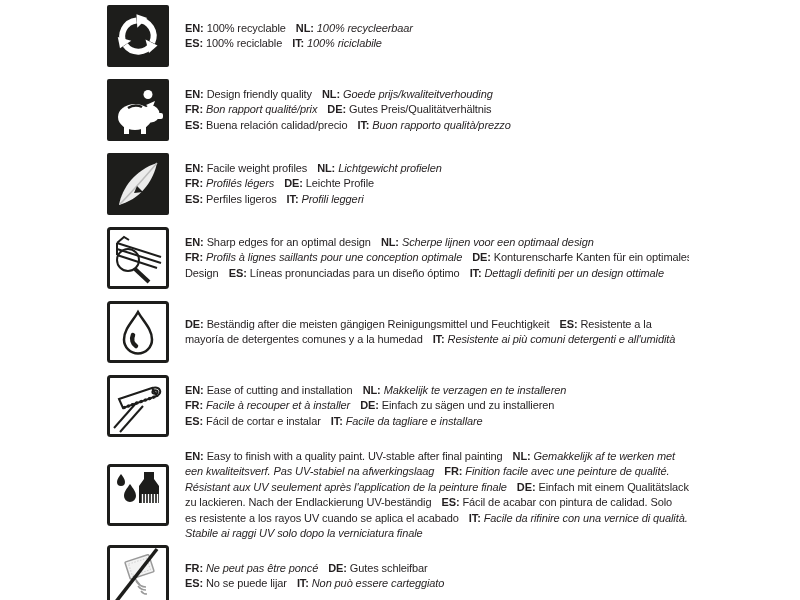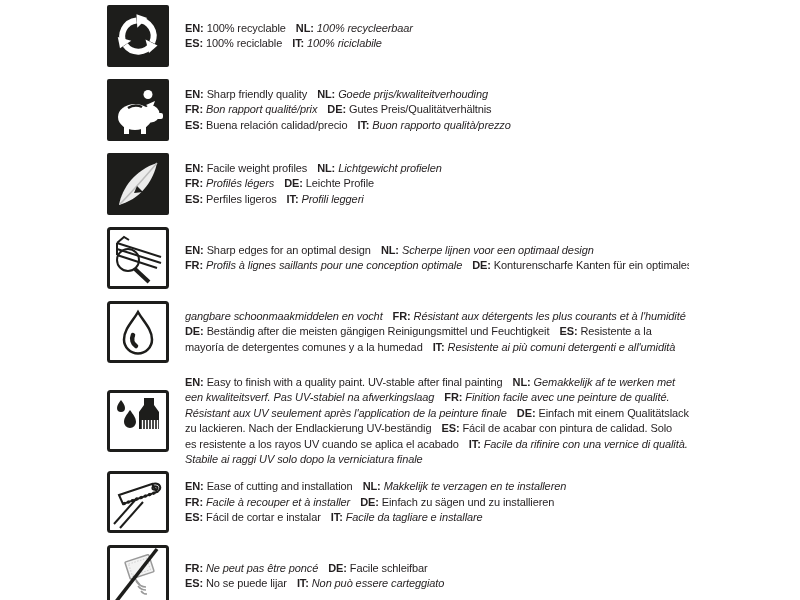--- a/index.html
+++ b/index.html
@@ -63,21 +63,21 @@
       <rect x="49" y="34" width="7" height="6" rx="2"></rect>
       <polygon points="39,26 48,22 45,30"></polygon>
       <rect x="17" y="47" width="5" height="8"></rect>
       <rect x="34" y="47" width="5" height="8"></rect>
       <circle cx="41" cy="15.5" r="4.5"></circle>
     </g>
     <path d="M21,29 Q28,24.5 35,28" stroke="#1d1d1b" stroke-width="2.5" fill="none"></path>
   </svg>
 </div>
         <div class="text-block">
-          <div class="line"><span class="seg"><span class="lang-label">EN:</span> <span class="seg-text">Sharp friendly quality</span></span><span class="seg it"><span class="lang-label">NL:</span> <span class="seg-text">Goede prijs/kwaliteitverhouding</span></span></div>
+          <div class="line"><span class="seg"><span class="lang-label">EN:</span> <span class="seg-text">Design friendly quality</span></span><span class="seg it"><span class="lang-label">NL:</span> <span class="seg-text">Goede prijs/kwaliteitverhouding</span></span></div>
           <div class="line"><span class="seg it"><span class="lang-label">FR:</span> <span class="seg-text">Bon rapport qualité/prix</span></span><span class="seg"><span class="lang-label">DE:</span> <span class="seg-text">Gutes Preis/Qualitätverhältnis</span></span></div>
           <div class="line"><span class="seg"><span class="lang-label">ES:</span> <span class="seg-text">Buena relación calidad/precio</span></span><span class="seg it"><span class="lang-label">IT:</span> <span class="seg-text">Buon rapporto qualità/prezzo</span></span></div>
         </div>
       </div>
       <div class="row">
         <div class="icon-wrap">
   <svg viewBox="0 0 62 62">
     <rect x="0" y="0" width="62" height="62" rx="2" fill="#1d1d1b"></rect>
     <path d="M12,52 C15,35 28,17 50,10 C47,25 36,44 15,51 Z" fill="#ececec"></path>
     <path d="M13,51 C24,40 38,24 50,10" stroke="#bdbdbd" stroke-width="1.5" fill="none"></path>
@@ -101,34 +101,54 @@
       <path d="M10,16 L10,28"></path>
       <path d="M10,16 L17,10 L22,13"></path>
       <circle cx="21" cy="33" r="11"></circle>
     </g>
     <path d="M28,42 L42,55" stroke="#1d1d1b" stroke-width="4" fill="none"></path>
   </svg>
 </div>
         <div class="text-block">
           <div class="line"><span class="seg"><span class="lang-label">EN:</span> <span class="seg-text">Sharp edges for an optimal design</span></span><span class="seg it"><span class="lang-label">NL:</span> <span class="seg-text">Scherpe lijnen voor een optimaal design</span></span></div>
           <div class="line"><span class="seg it"><span class="lang-label">FR:</span> <span class="seg-text">Profils à lignes saillants pour une conception optimale</span></span><span class="seg"><span class="lang-label">DE:</span> <span class="seg-text">Konturenscharfe Kanten für ein optimales</span></span></div>
+          <div class="line"><span class="seg"><span class="seg-text">Design</span></span><span class="seg"><span class="lang-label">ES:</span> <span class="seg-text">Líneas pronunciadas para un diseño óptimo</span></span><span class="seg it"><span class="lang-label">IT:</span> <span class="seg-text">Dettagli definiti per un design ottimale</span></span></div>
         </div>
       </div>
       <div class="row">
         <div class="icon-wrap">
   <svg viewBox="0 0 62 62">
     <rect x="1.5" y="1.5" width="59" height="59" rx="2" fill="#fff" stroke="#1d1d1b" stroke-width="3"></rect>
     <path d="M31,11 C36,20 45,28 45,38.5 A14,14 0 1 1 17,38.5 C17,28 26,20 31,11 Z" fill="#fff" stroke="#1d1d1b" stroke-width="2.5"></path>
     <path d="M26,34 A9,9 0 0 0 29,45" stroke="#1d1d1b" stroke-width="4.5" fill="none" stroke-linecap="round"></path>
   </svg>
 </div>
         <div class="text-block">
-          <div class="line"><span class="seg it"><span class="seg-text">gangbare schoonmaakmiddelen en vocht</span></span><span class="seg it"><span class="lang-label">FR:</span> <span class="seg-text">Résistant aux détergents les plus courants et à l'humidité</span></span></div>
           <div class="line"><span class="seg"><span class="lang-label">DE:</span> <span class="seg-text">Beständig after die meisten gängigen Reinigungsmittel und Feuchtigkeit</span></span><span class="seg"><span class="lang-label">ES:</span> <span class="seg-text">Resistente a la</span></span></div>
           <div class="line"><span class="seg"><span class="seg-text">mayoría de detergentes comunes y a la humedad</span></span><span class="seg it"><span class="lang-label">IT:</span> <span class="seg-text">Resistente ai più comuni detergenti e all'umidità</span></span></div>
+        </div>
+      </div>
+      <div class="row">
+        <div class="icon-wrap">
+  <svg viewBox="0 0 62 62">
+    <rect x="1.5" y="1.5" width="59" height="59" rx="2" fill="#fff" stroke="#1d1d1b" stroke-width="3"></rect>
+    <g stroke="#1d1d1b" stroke-width="2" fill="none">
+      <path d="M7,53 L30,27"></path>
+      <path d="M13,57 L36,31"></path>
+      <polygon points="12,24 45,13 50,21 16,33"></polygon>
+      <path d="M45,13 C53,11 56,17 50,21"></path>
+      <ellipse cx="48" cy="17" rx="2.6" ry="1.8"></ellipse>
+    </g>
+    <path d="M16,33 L50,21" stroke="#1d1d1b" stroke-width="3" stroke-dasharray="2.5,2" fill="none"></path>
+  </svg>
+</div>
+        <div class="text-block">
+          <div class="line"><span class="seg"><span class="lang-label">EN:</span> <span class="seg-text">Ease of cutting and installation</span></span><span class="seg it"><span class="lang-label">NL:</span> <span class="seg-text">Makkelijk te verzagen en te installeren</span></span></div>
+          <div class="line"><span class="seg it"><span class="lang-label">FR:</span> <span class="seg-text">Facile à recouper et à installer</span></span><span class="seg"><span class="lang-label">DE:</span> <span class="seg-text">Einfach zu sägen und zu installieren</span></span></div>
+          <div class="line"><span class="seg"><span class="lang-label">ES:</span> <span class="seg-text">Fácil de cortar e instalar</span></span><span class="seg it"><span class="lang-label">IT:</span> <span class="seg-text">Facile da tagliare e installare</span></span></div>
         </div>
       </div>
       <div class="row tight">
         <div class="icon-wrap">
   <svg viewBox="0 0 62 62">
     <rect x="1.5" y="1.5" width="59" height="59" rx="2" fill="#fff" stroke="#1d1d1b" stroke-width="3"></rect>
     <g fill="#1d1d1b">
       <path transform="translate(14,16)" d="M0,-6 C2,-3 4,-1 4,2 A4,4 0 1 1 -4,2 C-4,-1 -2,-3 0,-6 Z"></path>
       <path transform="translate(23,29) scale(1.5)" d="M0,-6 C2,-3 4,-1 4,2 A4,4 0 1 1 -4,2 C-4,-1 -2,-3 0,-6 Z"></path>
       <path d="M37,8 h10 v7 l5,7 h-20 l5,-7 z"></path>
@@ -150,52 +170,32 @@
           <div class="line"><span class="seg it"><span class="seg-text">Résistant aux UV seulement après l'application de la peinture finale</span></span><span class="seg"><span class="lang-label">DE:</span> <span class="seg-text">Einfach mit einem Qualitätslack</span></span></div>
           <div class="line"><span class="seg"><span class="seg-text">zu lackieren. Nach der Endlackierung UV-beständig</span></span><span class="seg"><span class="lang-label">ES:</span> <span class="seg-text">Fácil de acabar con pintura de calidad. Solo</span></span></div>
           <div class="line"><span class="seg"><span class="seg-text">es resistente a los rayos UV cuando se aplica el acabado</span></span><span class="seg it"><span class="lang-label">IT:</span> <span class="seg-text">Facile da rifinire con una vernice di qualità.</span></span></div>
           <div class="line"><span class="seg it"><span class="seg-text">Stabile ai raggi UV solo dopo la verniciatura finale</span></span></div>
         </div>
       </div>
       <div class="row">
         <div class="icon-wrap">
   <svg viewBox="0 0 62 62">
     <rect x="1.5" y="1.5" width="59" height="59" rx="2" fill="#fff" stroke="#1d1d1b" stroke-width="3"></rect>
-    <g stroke="#1d1d1b" stroke-width="2" fill="none">
-      <path d="M7,53 L30,27"></path>
-      <path d="M13,57 L36,31"></path>
-      <polygon points="12,24 45,13 50,21 16,33"></polygon>
-      <path d="M45,13 C53,11 56,17 50,21"></path>
-      <ellipse cx="48" cy="17" rx="2.6" ry="1.8"></ellipse>
-    </g>
-    <path d="M16,33 L50,21" stroke="#1d1d1b" stroke-width="3" stroke-dasharray="2.5,2" fill="none"></path>
-  </svg>
-</div>
-        <div class="text-block">
-          <div class="line"><span class="seg"><span class="lang-label">EN:</span> <span class="seg-text">Ease of cutting and installation</span></span><span class="seg it"><span class="lang-label">NL:</span> <span class="seg-text">Makkelijk te verzagen en te installeren</span></span></div>
-          <div class="line"><span class="seg it"><span class="lang-label">FR:</span> <span class="seg-text">Facile à recouper et à installer</span></span><span class="seg"><span class="lang-label">DE:</span> <span class="seg-text">Einfach zu sägen und zu installieren</span></span></div>
-          <div class="line"><span class="seg"><span class="lang-label">ES:</span> <span class="seg-text">Fácil de cortar e instalar</span></span><span class="seg it"><span class="lang-label">IT:</span> <span class="seg-text">Facile da tagliare e installare</span></span></div>
-        </div>
-      </div>
-      <div class="row">
-        <div class="icon-wrap">
-  <svg viewBox="0 0 62 62">
-    <rect x="1.5" y="1.5" width="59" height="59" rx="2" fill="#fff" stroke="#1d1d1b" stroke-width="3"></rect>
     <g transform="rotate(-18 32 22)">
       <rect x="20" y="13" width="25" height="18" rx="1" fill="#f3f3f3" stroke="#9a9a9a" stroke-width="1.5"></rect>
       <rect x="23" y="16" width="19" height="12" fill="none" stroke="#cfcfcf" stroke-width="1" stroke-dasharray="1.5,1.5"></rect>
     </g>
     <g stroke="#9a9a9a" stroke-width="1.5" fill="none">
       <path d="M26,31 l7,9"></path>
       <path d="M29,36 q4,6 10,6"></path>
       <path d="M31,41 q3,4 8,4"></path>
       <path d="M34,46 q2,3 6,3"></path>
     </g>
     <line x1="50" y1="4" x2="8" y2="58" stroke="#1d1d1b" stroke-width="3.5"></line>
   </svg>
 </div>
         <div class="text-block">
-          <div class="line"><span class="seg it"><span class="lang-label">FR:</span> <span class="seg-text">Ne peut pas être poncé</span></span><span class="seg"><span class="lang-label">DE:</span> <span class="seg-text">Facile schleifbar</span></span></div>
+          <div class="line"><span class="seg it"><span class="lang-label">FR:</span> <span class="seg-text">Ne peut pas être poncé</span></span><span class="seg"><span class="lang-label">DE:</span> <span class="seg-text">Gutes schleifbar</span></span></div>
           <div class="line"><span class="seg"><span class="lang-label">ES:</span> <span class="seg-text">No se puede lijar</span></span><span class="seg it"><span class="lang-label">IT:</span> <span class="seg-text">Non può essere carteggiato</span></span></div>
         </div>
       </div>
     </div>
 </div>
 
 </body></html>

